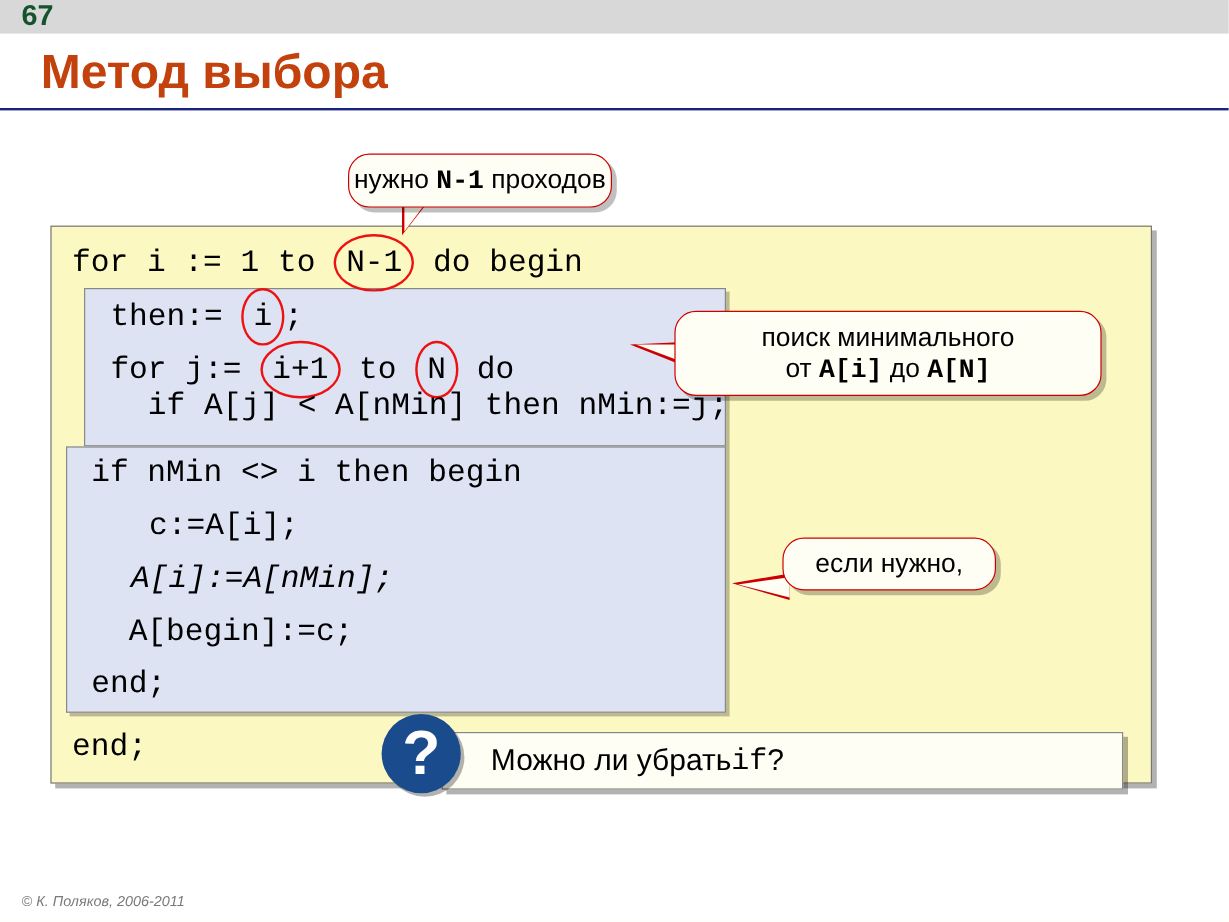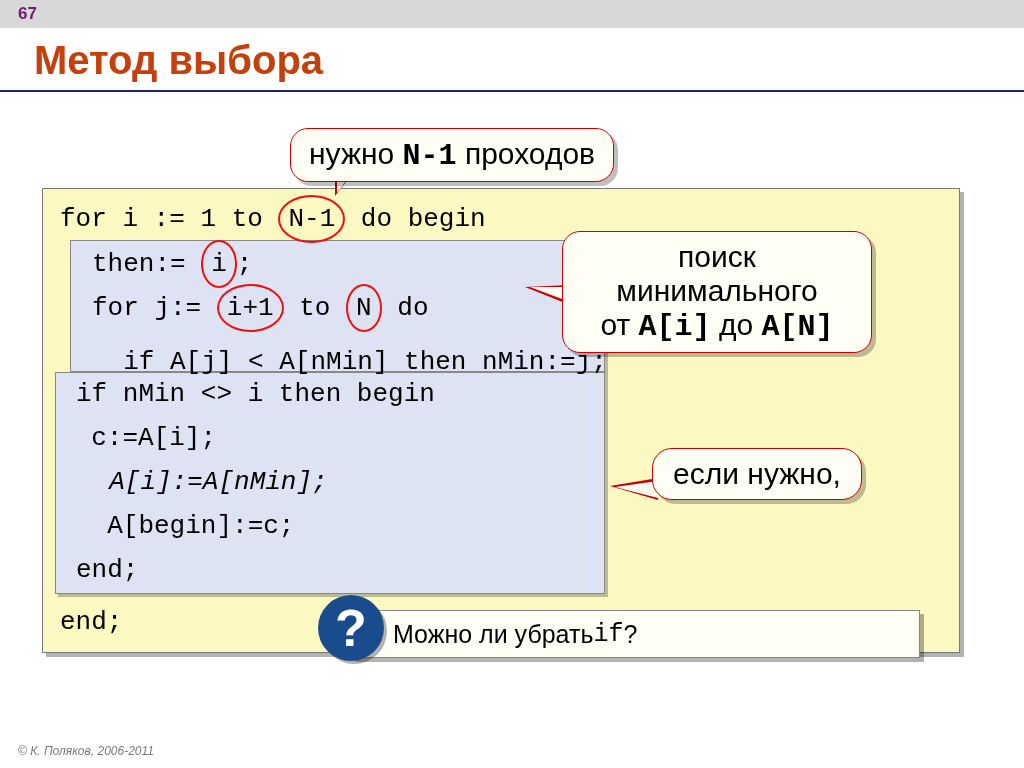--- a/index.html
+++ b/index.html
@@ -21,22 +21,22 @@
     justify-content: space-between;
     align-items: center;
     padding: 0 18px;
     font-style: italic;
     color: #6b6b6b;
     font-size: 17px;
   }
   .header-bar .pagenum {
     font-style: normal;
     font-weight: bold;
-    font-size: 17px;
-    color: #701a75;
+    font-size: 24px;
+    color: #14532d;
   }
   .title {
     position: absolute;
     top: 38px; left: 34px;
     font-family: Arial, sans-serif;
     font-size: 40px;
     font-weight: bold;
     color: #c2410c;
   }
   .title-underline {
@@ -83,23 +83,23 @@
     display: inline-block;
     border: 2px solid #e11;
     border-radius: 50% / 50%;
     padding: 0 8px;
   }
   .callout {
     position: absolute;
     background: #fffef5;
     border: 1.5px solid #c00;
     border-radius: 18px;
-    padding: 8px 18px;
-    font-family: Arial, sans-serif;
-    font-size: 30px;
+    padding: 8px 4px;
+    font-family: Arial, sans-serif;
+    font-size: 22px;
     text-align: center;
     box-shadow: 4px 4px 0 rgba(0,0,0,0.25);
     z-index: 10;
   }
   .callout .mono-inline {
     font-family: "Courier New", monospace;
     font-weight: bold;
   }
   
   .tail {
@@ -142,21 +142,21 @@
   .tail3::after {
     content: "";
     position: absolute;
     top: -5px; left: 5px;
     border-right: 43px solid #fffef5;
     border-top: 6px solid transparent;
     border-bottom: 11px solid transparent;
   }
   .question-box {
     position: absolute;
-    top: 610px; left: 352px;
+    top: 610px; left: 368px;
     width: 568px;
     height: 48px;
     background: #fffef5;
     border: 1px solid #888;
     box-shadow: 4px 4px 0 rgba(0,0,0,0.3);
     display: flex;
     align-items: center;
     padding-left: 40px;
     font-family: Arial, sans-serif;
     font-size: 25px;
@@ -194,47 +194,47 @@
 </div>
 
 <div class="title">Метод выбора</div>
 <div class="title-underline"></div>
 
 <div class="callout" style="top:128px; left:290px;">
   <span>нужно </span><span class="mono-inline">N-1</span><span> проходов</span>
 </div>
 <div class="tail tail1"></div>
 
-<div class="callout" style="top:231px; left:562px; width:310px;">
+<div class="callout" style="top:259px; left:562px; width:356px;">
   <div>поиск минимального</div>
   <div>
     <span>от </span><span class="mono-inline">A[i]</span><span> до </span><span class="mono-inline">A[N]</span>
   </div>
 </div>
 <div class="tail tail2"></div>
 
-<div class="callout" style="top:448px; left:652px; width:210px;border-radius:20px;">
+<div class="callout" style="top:448px; left:652px; width:178px;">
   <div>если нужно,</div>
 </div>
 <div class="tail tail3"></div>
 
 <div class="code-yellow"></div>
 <div class="code-blue1"></div>
 <div class="code-blue2"></div>
 
 <div class="mono" style="top:195px; left:60px;"><span>for i := 1 to </span><span class="circ">N-1</span><span> do begin</span></div>
 
 <div class="mono" style="top:240px; left:92px;"><span>then:= </span><span class="circ">i</span><span>;</span></div>
 
 <div class="mono" style="top:284px; left:92px;"><span>for j:= </span><span class="circ">i+1</span><span> to </span><span class="circ">N</span><span> do</span></div>
 
-<div class="mono" style="top:340px; left:92px;text-align:center;">  if A[j] &lt; A[nMin] then nMin:=j;</div>
+<div class="mono" style="top:316px; left:92px;text-align:center;">  if A[j] &lt; A[nMin] then nMin:=j;</div>
 
 <div class="mono" style="top:372px; left:76px;">if nMin &lt;&gt; i then begin</div>
-<div class="mono" style="top:416px; left:60px;text-align:right;">  c:=A[i];</div>
+<div class="mono" style="top:416px; left:93px;text-align:right;">  c:=A[i];</div>
 <div class="mono" style="top:460px; left:78px;font-style:italic;">  A[i]:=A[nMin];</div>
 <div class="mono" style="top:504px; left:76px;">  A[begin]:=c;</div>
 <div class="mono" style="top:548px; left:76px;">end;</div>
 <div class="mono" style="top:600px; left:60px;">end;</div>
 
 <div class="question-box">
   <span>Можно ли убрать </span>
   <span style="font-family:'Courier New',monospace;">if</span>
   <span>?</span>
 </div>

